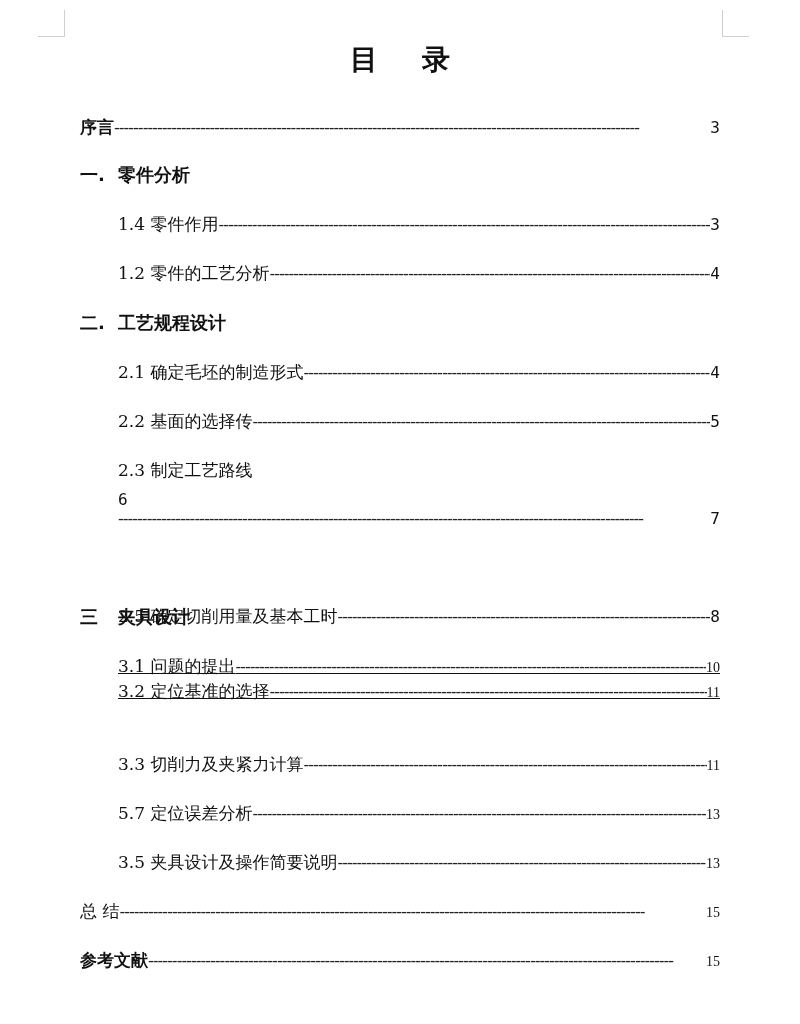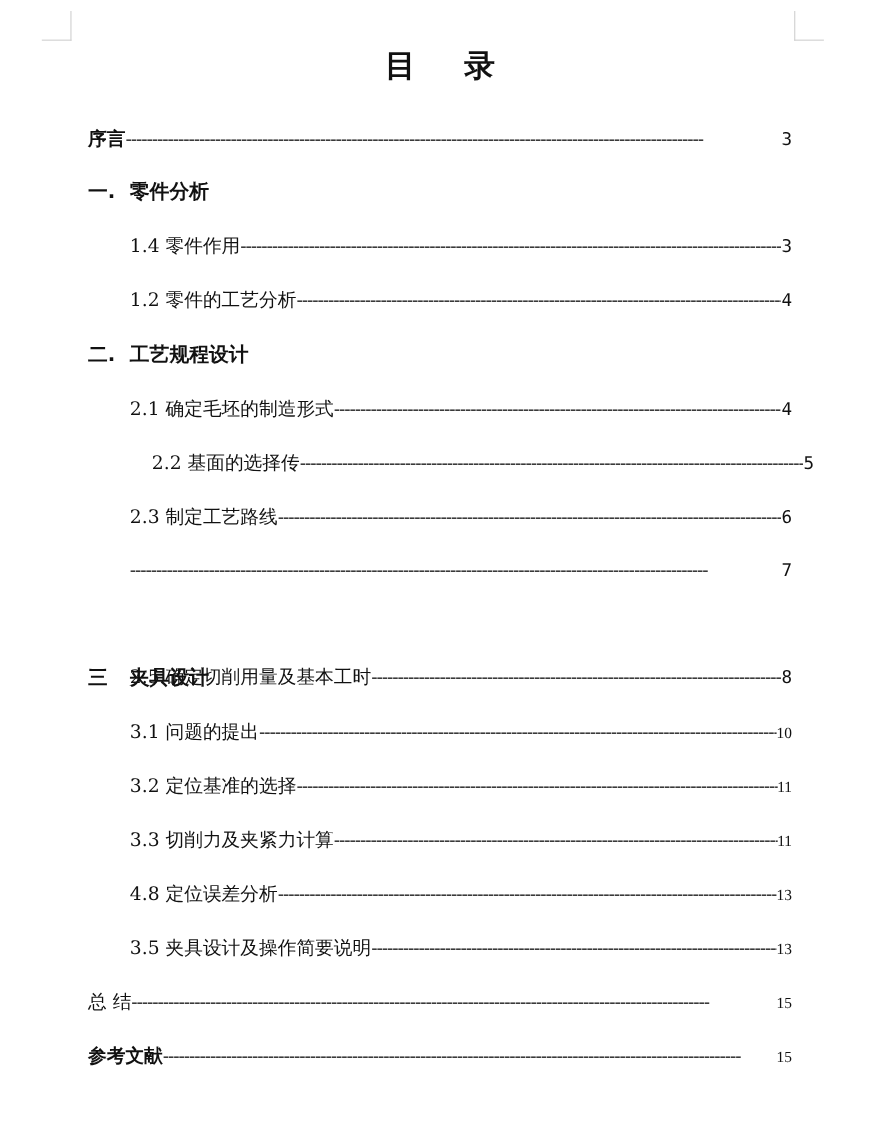--- a/index.html
+++ b/index.html
@@ -142,27 +142,27 @@
   <span class="num">二.</span>
   <span>工艺规程设计</span>
 </div>
 
 <div class="toc-line lvl1" style="top:357px;">
   <span class="label">2.1 确定毛坯的制造形式</span>
   <span class="leader">--------------------------------------------------------------------------------------------------------------</span>
   <span class="page mono-num">4</span>
 </div>
 
-<div class="toc-line lvl1" style="top:406px;margin-left:20px;">
+<div class="toc-line lvl1" style="top:406px;">
   <span class="label">2.2 基面的选择传</span>
   <span class="leader">--------------------------------------------------------------------------------------------------------------</span>
   <span class="page mono-num">5</span>
 </div>
 
-<div class="toc-line lvl1" style="top:455px;">
+<div class="toc-line lvl1" style="top:455px;flex-direction:column;">
   <span class="label">2.3 制定工艺路线</span>
   <span class="leader">--------------------------------------------------------------------------------------------------------------</span>
   <span class="page mono-num">6</span>
 </div>
 
 <div class="toc-line lvl1" style="top:504px;">
   <span class="leader">--------------------------------------------------------------------------------------------------------------</span>
   <span class="page mono-num">7</span>
 </div>
 
@@ -170,40 +170,40 @@
   <span class="label">2.5 确定切削用量及基本工时</span>
   <span class="leader">--------------------------------------------------------------------------------------------------------------</span>
   <span class="page mono-num">8</span>
 </div>
 
 <div class="heading" style="top:602px;">
   <span class="num">三</span>
   <span>夹具设计</span>
 </div>
 
-<div class="toc-line lvl1" style="top:651px;">
+<div class="toc-line lvl1" style="top:651px;text-decoration:underline;">
   <span class="label">3.1 问题的提出</span>
   <span class="leader">--------------------------------------------------------------------------------------------------------------</span>
   <span class="page serif-num">10</span>
 </div>
 
-<div class="toc-line lvl1" style="top:700px;">
+<div class="toc-line lvl1" style="top:676px;text-decoration:underline;">
   <span class="label">3.2 定位基准的选择</span>
   <span class="leader">--------------------------------------------------------------------------------------------------------------</span>
   <span class="page serif-num">11</span>
 </div>
 
 <div class="toc-line lvl1" style="top:749px;">
   <span class="label">3.3 切削力及夹紧力计算</span>
   <span class="leader">--------------------------------------------------------------------------------------------------------------</span>
   <span class="page serif-num">11</span>
 </div>
 
 <div class="toc-line lvl1" style="top:798px;">
-  <span class="label">4.8 定位误差分析</span>
+  <span class="label">5.7 定位误差分析</span>
   <span class="leader">--------------------------------------------------------------------------------------------------------------</span>
   <span class="page serif-num">13</span>
 </div>
 
 <div class="toc-line lvl1" style="top:847px;">
   <span class="label">3.5 夹具设计及操作简要说明</span>
   <span class="leader">--------------------------------------------------------------------------------------------------------------</span>
   <span class="page serif-num">13</span>
 </div>
 

